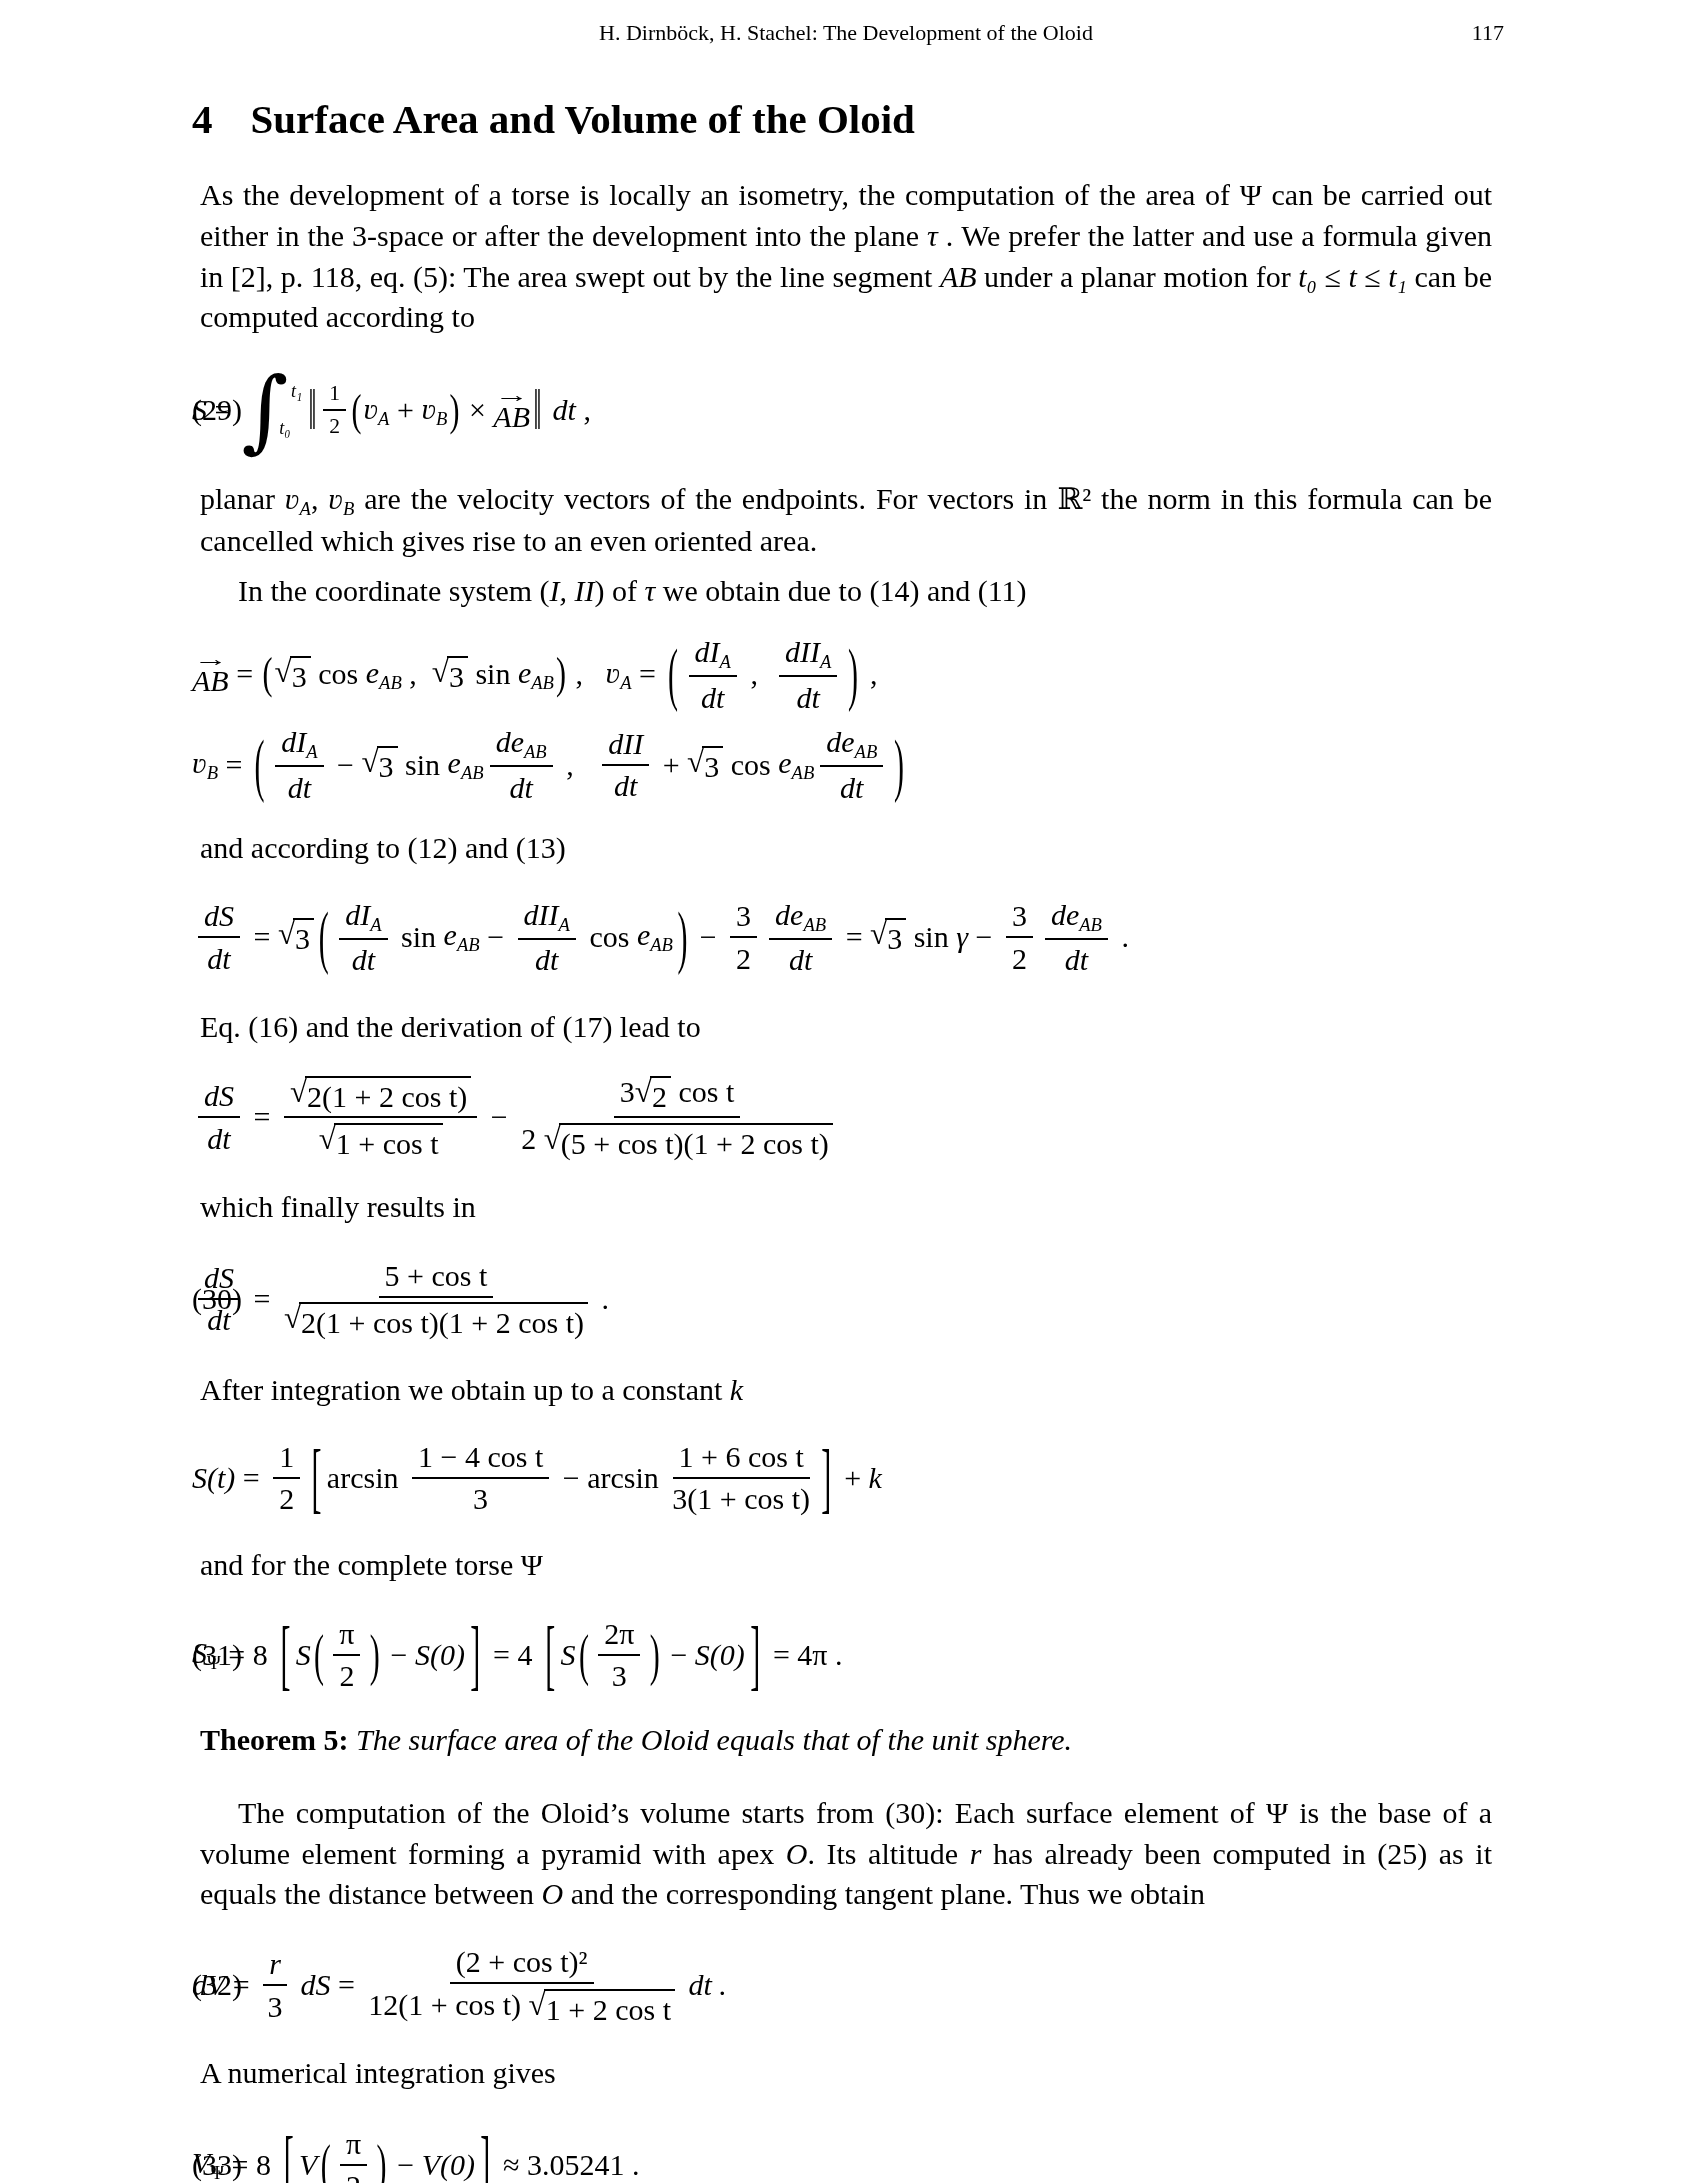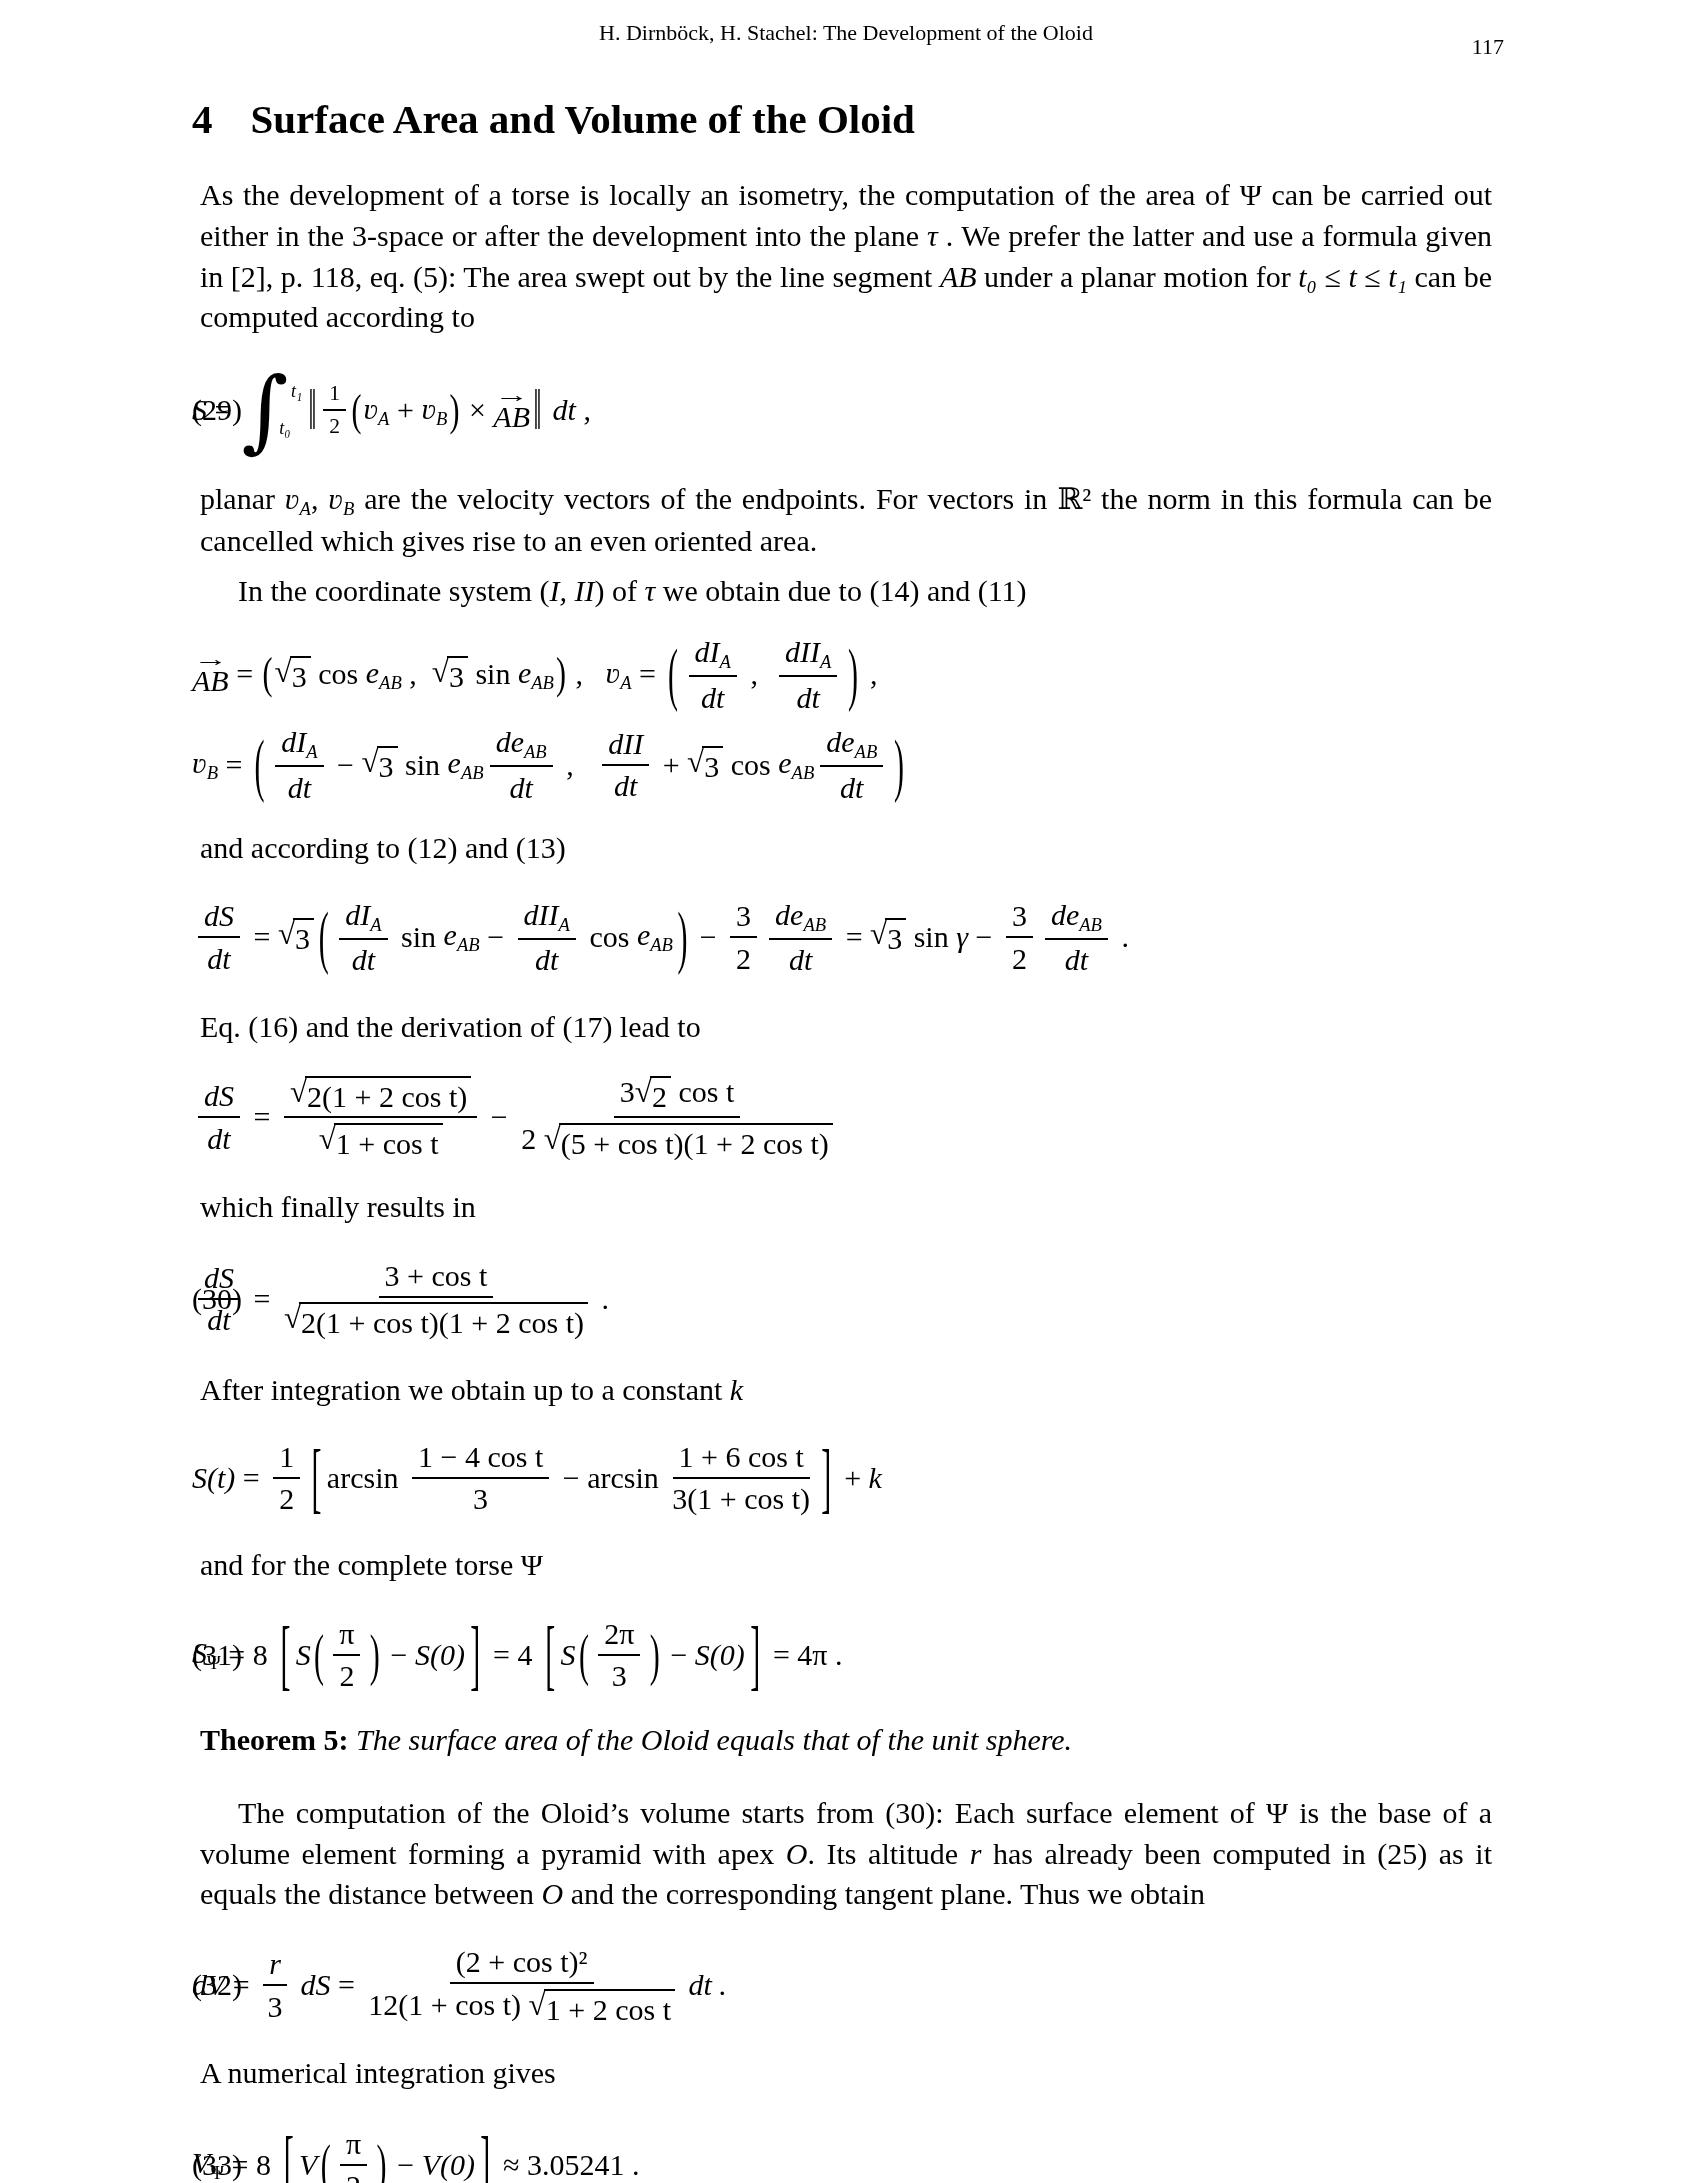--- a/index.html
+++ b/index.html
@@ -3,21 +3,21 @@
 <meta charset="utf-8">
 <style>
   html,body{margin:0;padding:0;}
   body{
     width:1687px;height:2183px;overflow:hidden;background:#ffffff;color:#000;
     font-family:"Liberation Serif","DejaVu Serif",serif;font-size:30px;
   }
   .page{padding:20px 187px 0 192px;}
   
   .runhead{position:relative;text-align:center;font-size:22px;height:38px;}
-  .runhead .pageno{position:absolute;right:-4px;top:14px;margin-left:20px;}
+  .runhead .pageno{position:absolute;right:-4px;top:0;margin-left:20px;}
   
   .section-heading{display:flex;gap:38px;font-weight:bold;font-size:41px;margin:37px 0 0 0;}
   
   p{margin:8px;text-align:justify;line-height:1.36;}
   .mt48{margin-top:32px;}
   .mt14{margin-top:9.3px;}
   .indent{text-indent:38px;}
   .it{font-style:italic;}
   b{font-weight:bold;}
   sub{font-size:0.62em;vertical-align:-0.3em;font-style:italic;}
@@ -201,21 +201,21 @@
   </div>
 
   <p><span>which finally results in</span></p>
 
   <div class="eqrow eq30">
     <span class="eqno">(30)</span>
     <span class="math">
       <span class="frac"><span class="num it">dS</span><span class="den it">dt</span></span>
       <span class="tok"> = </span>
       <span class="frac">
-        <span class="num">3 + cos t</span>
+        <span class="num">5 + cos t</span>
         <span class="den"><span class="sqrt"><span class="sgn">√</span><span class="bod">2(1 + cos t)(1 + 2 cos t)</span></span></span>
       </span>
       <span class="tok"> .</span>
     </span>
   </div>
 
   <p><span>After integration we obtain up to a constant </span><span class="it">k</span></p>
 
   <div class="eqrow eqSt">
     <span class="math">

